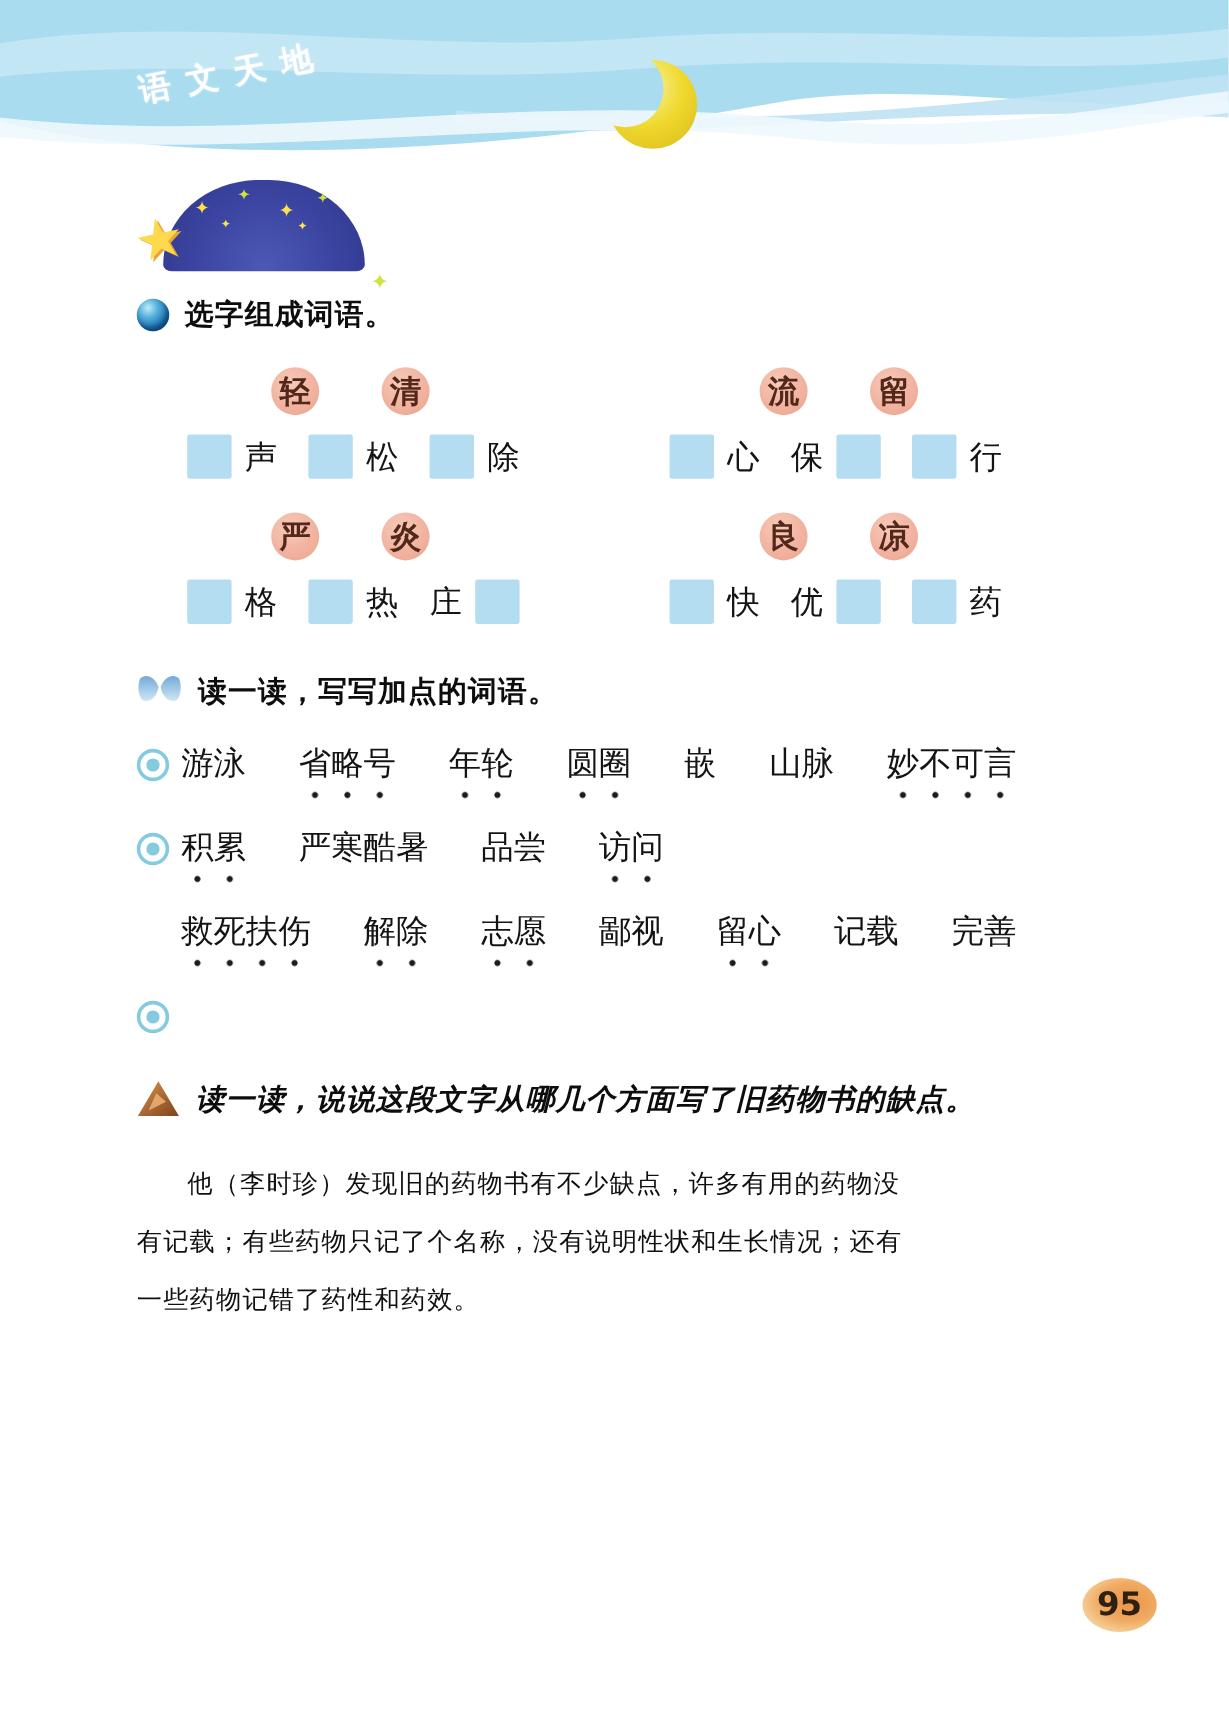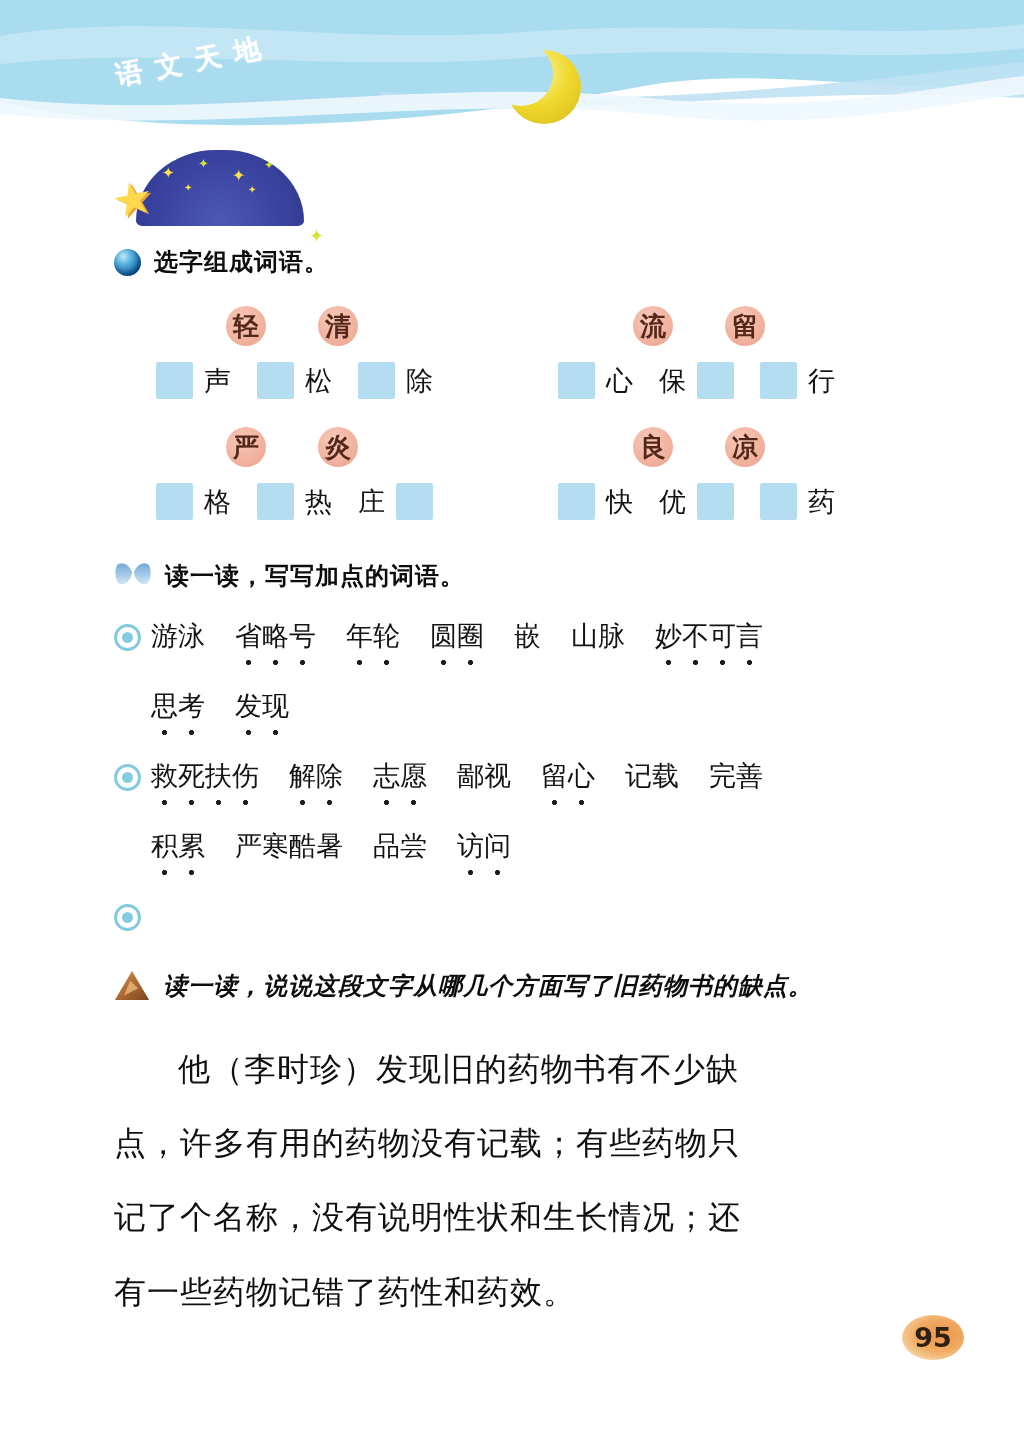--- a/index.html
+++ b/index.html
@@ -71,31 +71,31 @@
 
   
   #reading-items { margin:26px 0 0 114px; }
   .word-item { display:flex; align-items:flex-start; margin-bottom:22px; }
   .bullet {
     position:relative; width:27px; height:27px; border:3px solid #85cbdf; border-radius:50%;
     flex:0 0 auto; margin:6px 10px 0 0;
   }
   .bullet::after { content:""; position:absolute; inset:5px; background:#85cbdf; border-radius:50%; }
   .word-lines { display:flex; flex-direction:column; gap:22px; }
-  .word-line { display:flex; flex-wrap:wrap; gap:30px; font-size:27px; }
+  .word-line { display:flex; flex-wrap:wrap; gap:44px; font-size:27px; }
   .word { padding-bottom:12px; font-weight:500; color:#141414; }
   .word.dotted {
     background-image:radial-gradient(circle, #1c1c1c 2.2px, rgba(0,0,0,0) 2.9px);
     background-size:1em 7px; background-repeat:repeat-x; background-position:0 bottom;
   }
 
   
   .discuss-heading { margin-top:38px;font-style:italic; }
   .passage {
-    margin:30px 110px 0 114px; font-size:32px; line-height:2.32; text-indent:2em;
+    margin:30px 110px 0 114px; font-size:21px; line-height:2.32; text-indent:2em;
     letter-spacing:1px; color:#101010; font-weight:500;
   }
 
   
   .page-number {
     position:absolute; left:902px; top:1315px; width:62px; height:45px; border-radius:50%;
     background:radial-gradient(ellipse at 62% 45%, #ec9447 0%, #f0aa62 45%, #f6d7a4 80%, #fbeeda 100%);
     display:flex; align-items:center; justify-content:center;
     font-size:27px; font-weight:bold; color:#2e2013;
   }
@@ -250,43 +250,39 @@
           <div class="word-lines">
             <div class="word-line">
               <span class="word">游泳</span>
               <span class="word dotted">省略号</span>
               <span class="word dotted">年轮</span>
               <span class="word dotted">圆圈</span>
               <span class="word">嵌</span>
               <span class="word">山脉</span>
               <span class="word dotted">妙不可言</span>
             </div>
-            <div class="word-line">
-              <span class="word dotted">思考</span>
-              <span class="word dotted">发现</span>
-            </div>
           </div>
         </div>
         <div class="word-item">
           <span class="bullet"></span>
           <div class="word-lines">
+            <div class="word-line">
+              <span class="word dotted">积累</span>
+              <span class="word">严寒酷暑</span>
+              <span class="word">品尝</span>
+              <span class="word dotted">访问</span>
+            </div>
             <div class="word-line">
               <span class="word dotted">救死扶伤</span>
               <span class="word dotted">解除</span>
               <span class="word dotted">志愿</span>
               <span class="word">鄙视</span>
               <span class="word dotted">留心</span>
               <span class="word">记载</span>
               <span class="word">完善</span>
-            </div>
-            <div class="word-line">
-              <span class="word dotted">积累</span>
-              <span class="word">严寒酷暑</span>
-              <span class="word">品尝</span>
-              <span class="word dotted">访问</span>
             </div>
           </div>
         </div>
         <div class="word-item">
           <span class="bullet"></span>
           <div class="word-lines">
           </div>
         </div>
       </div>
 

